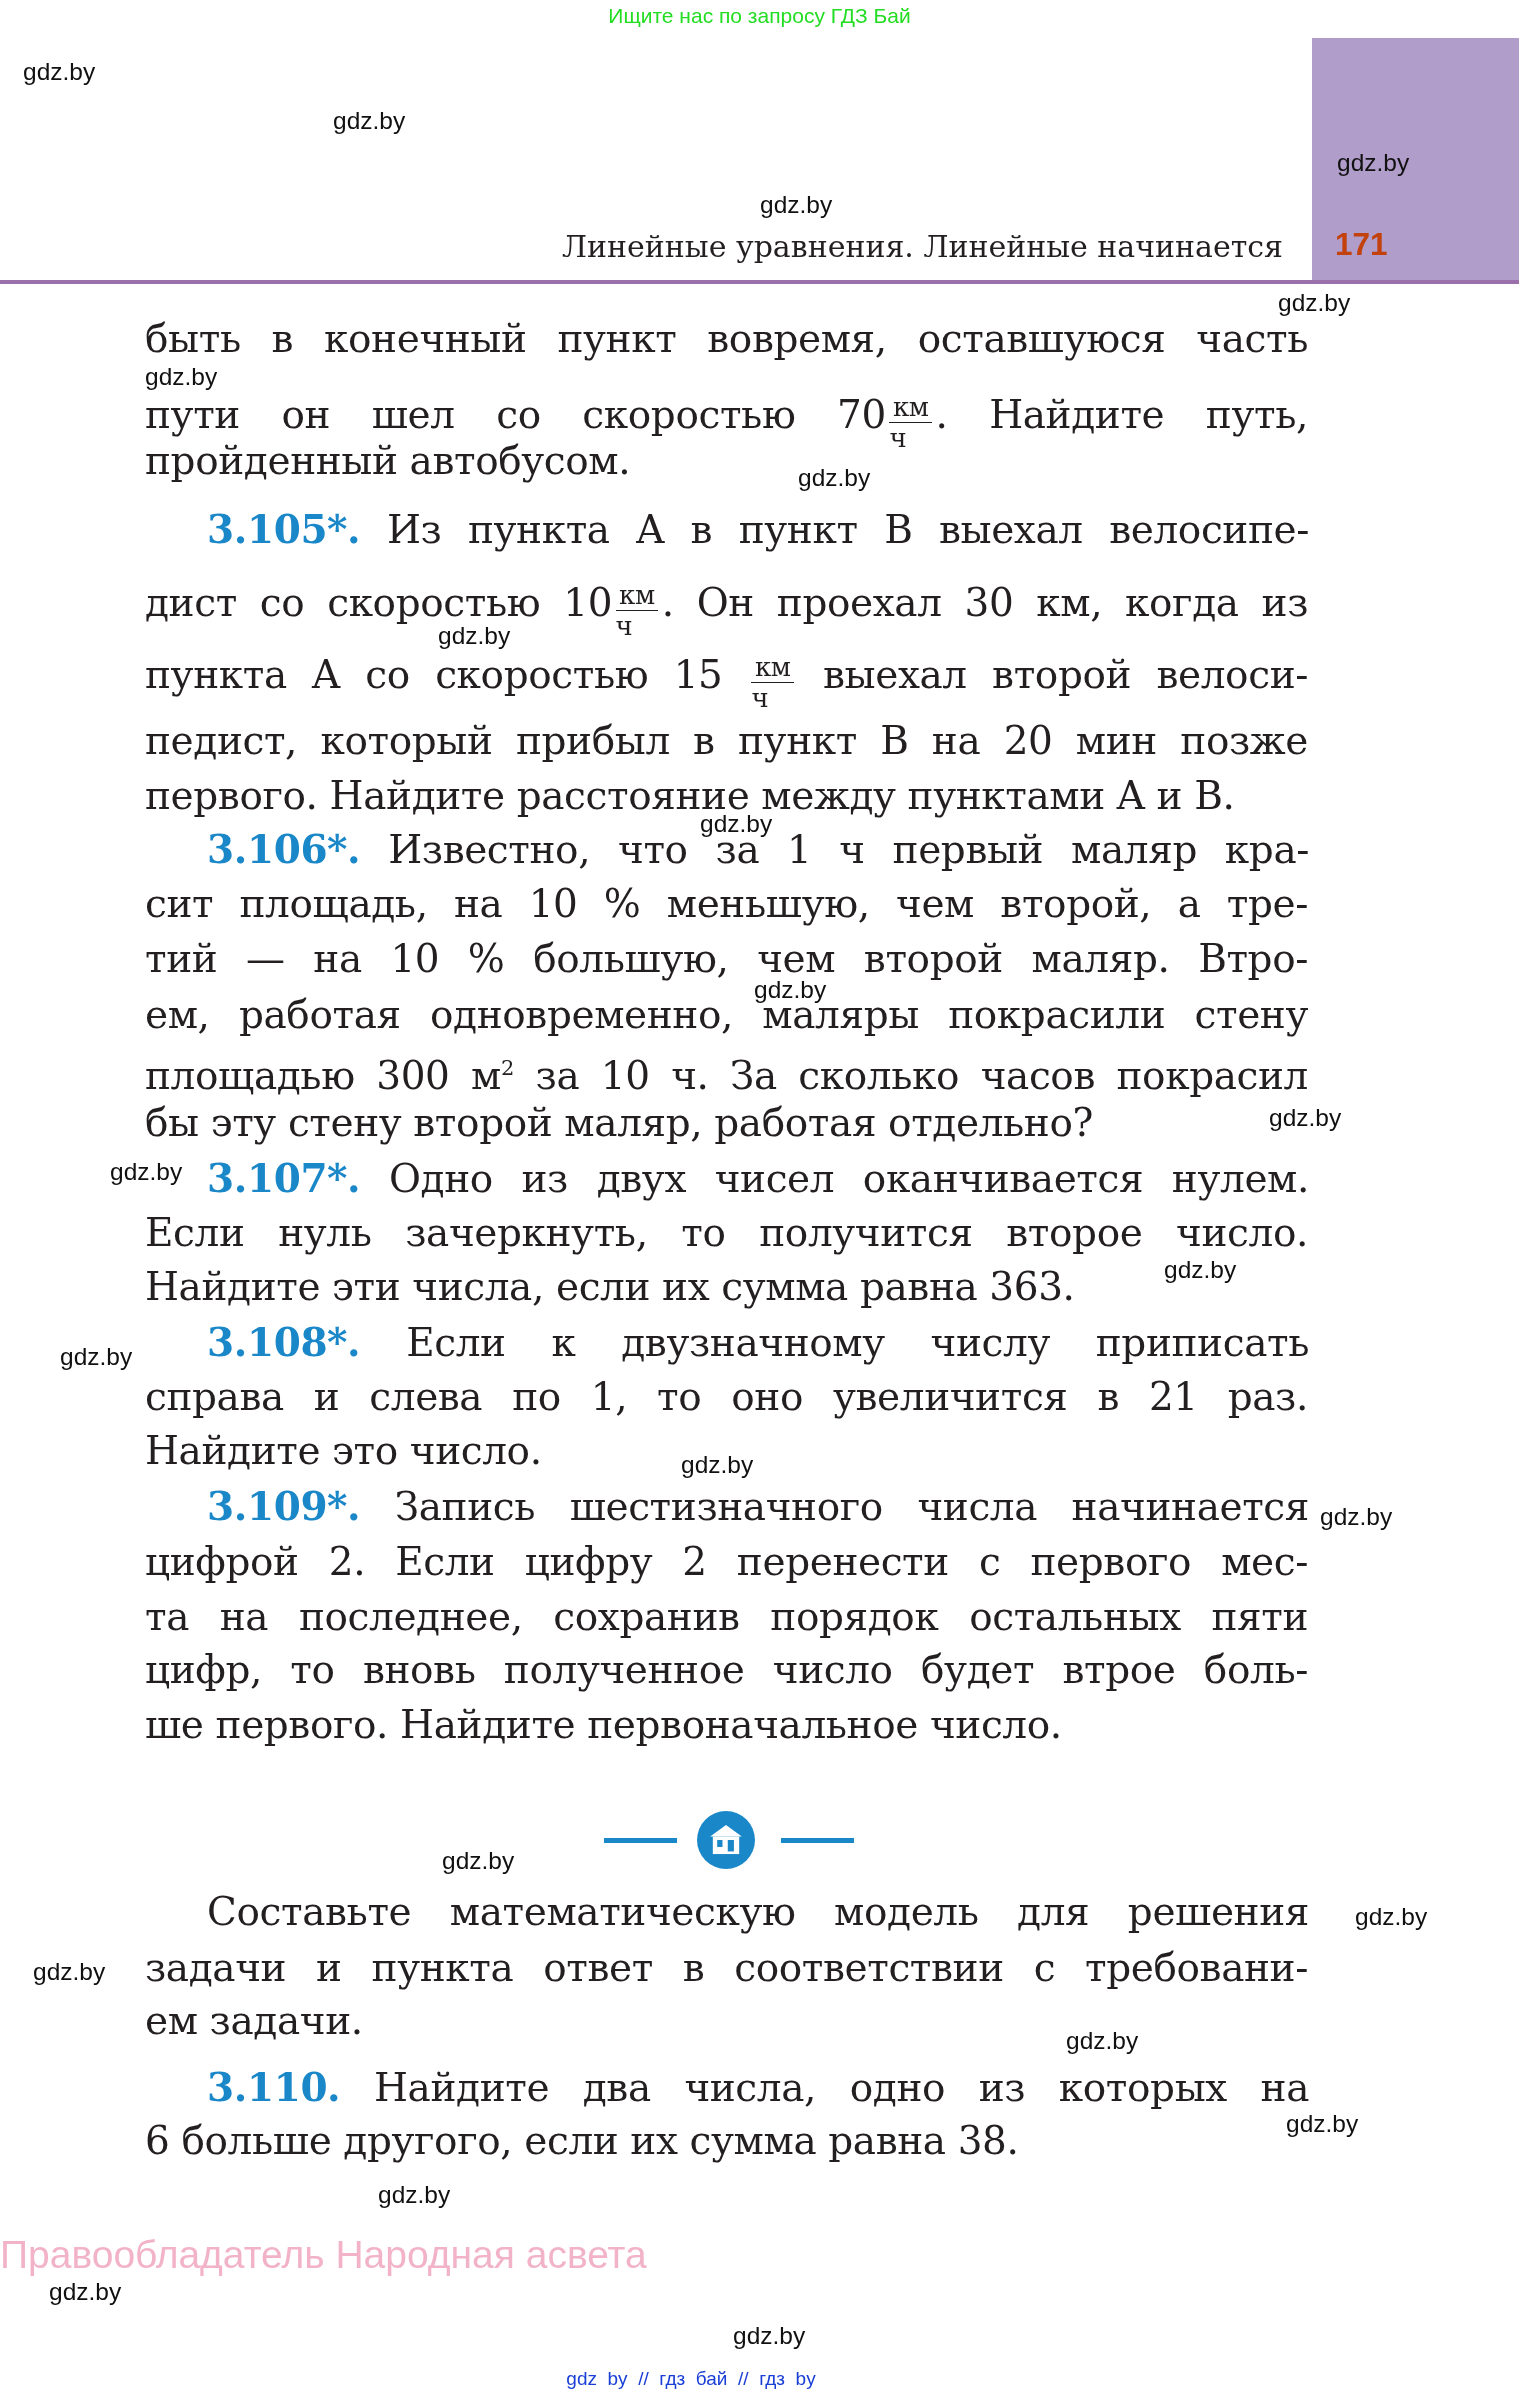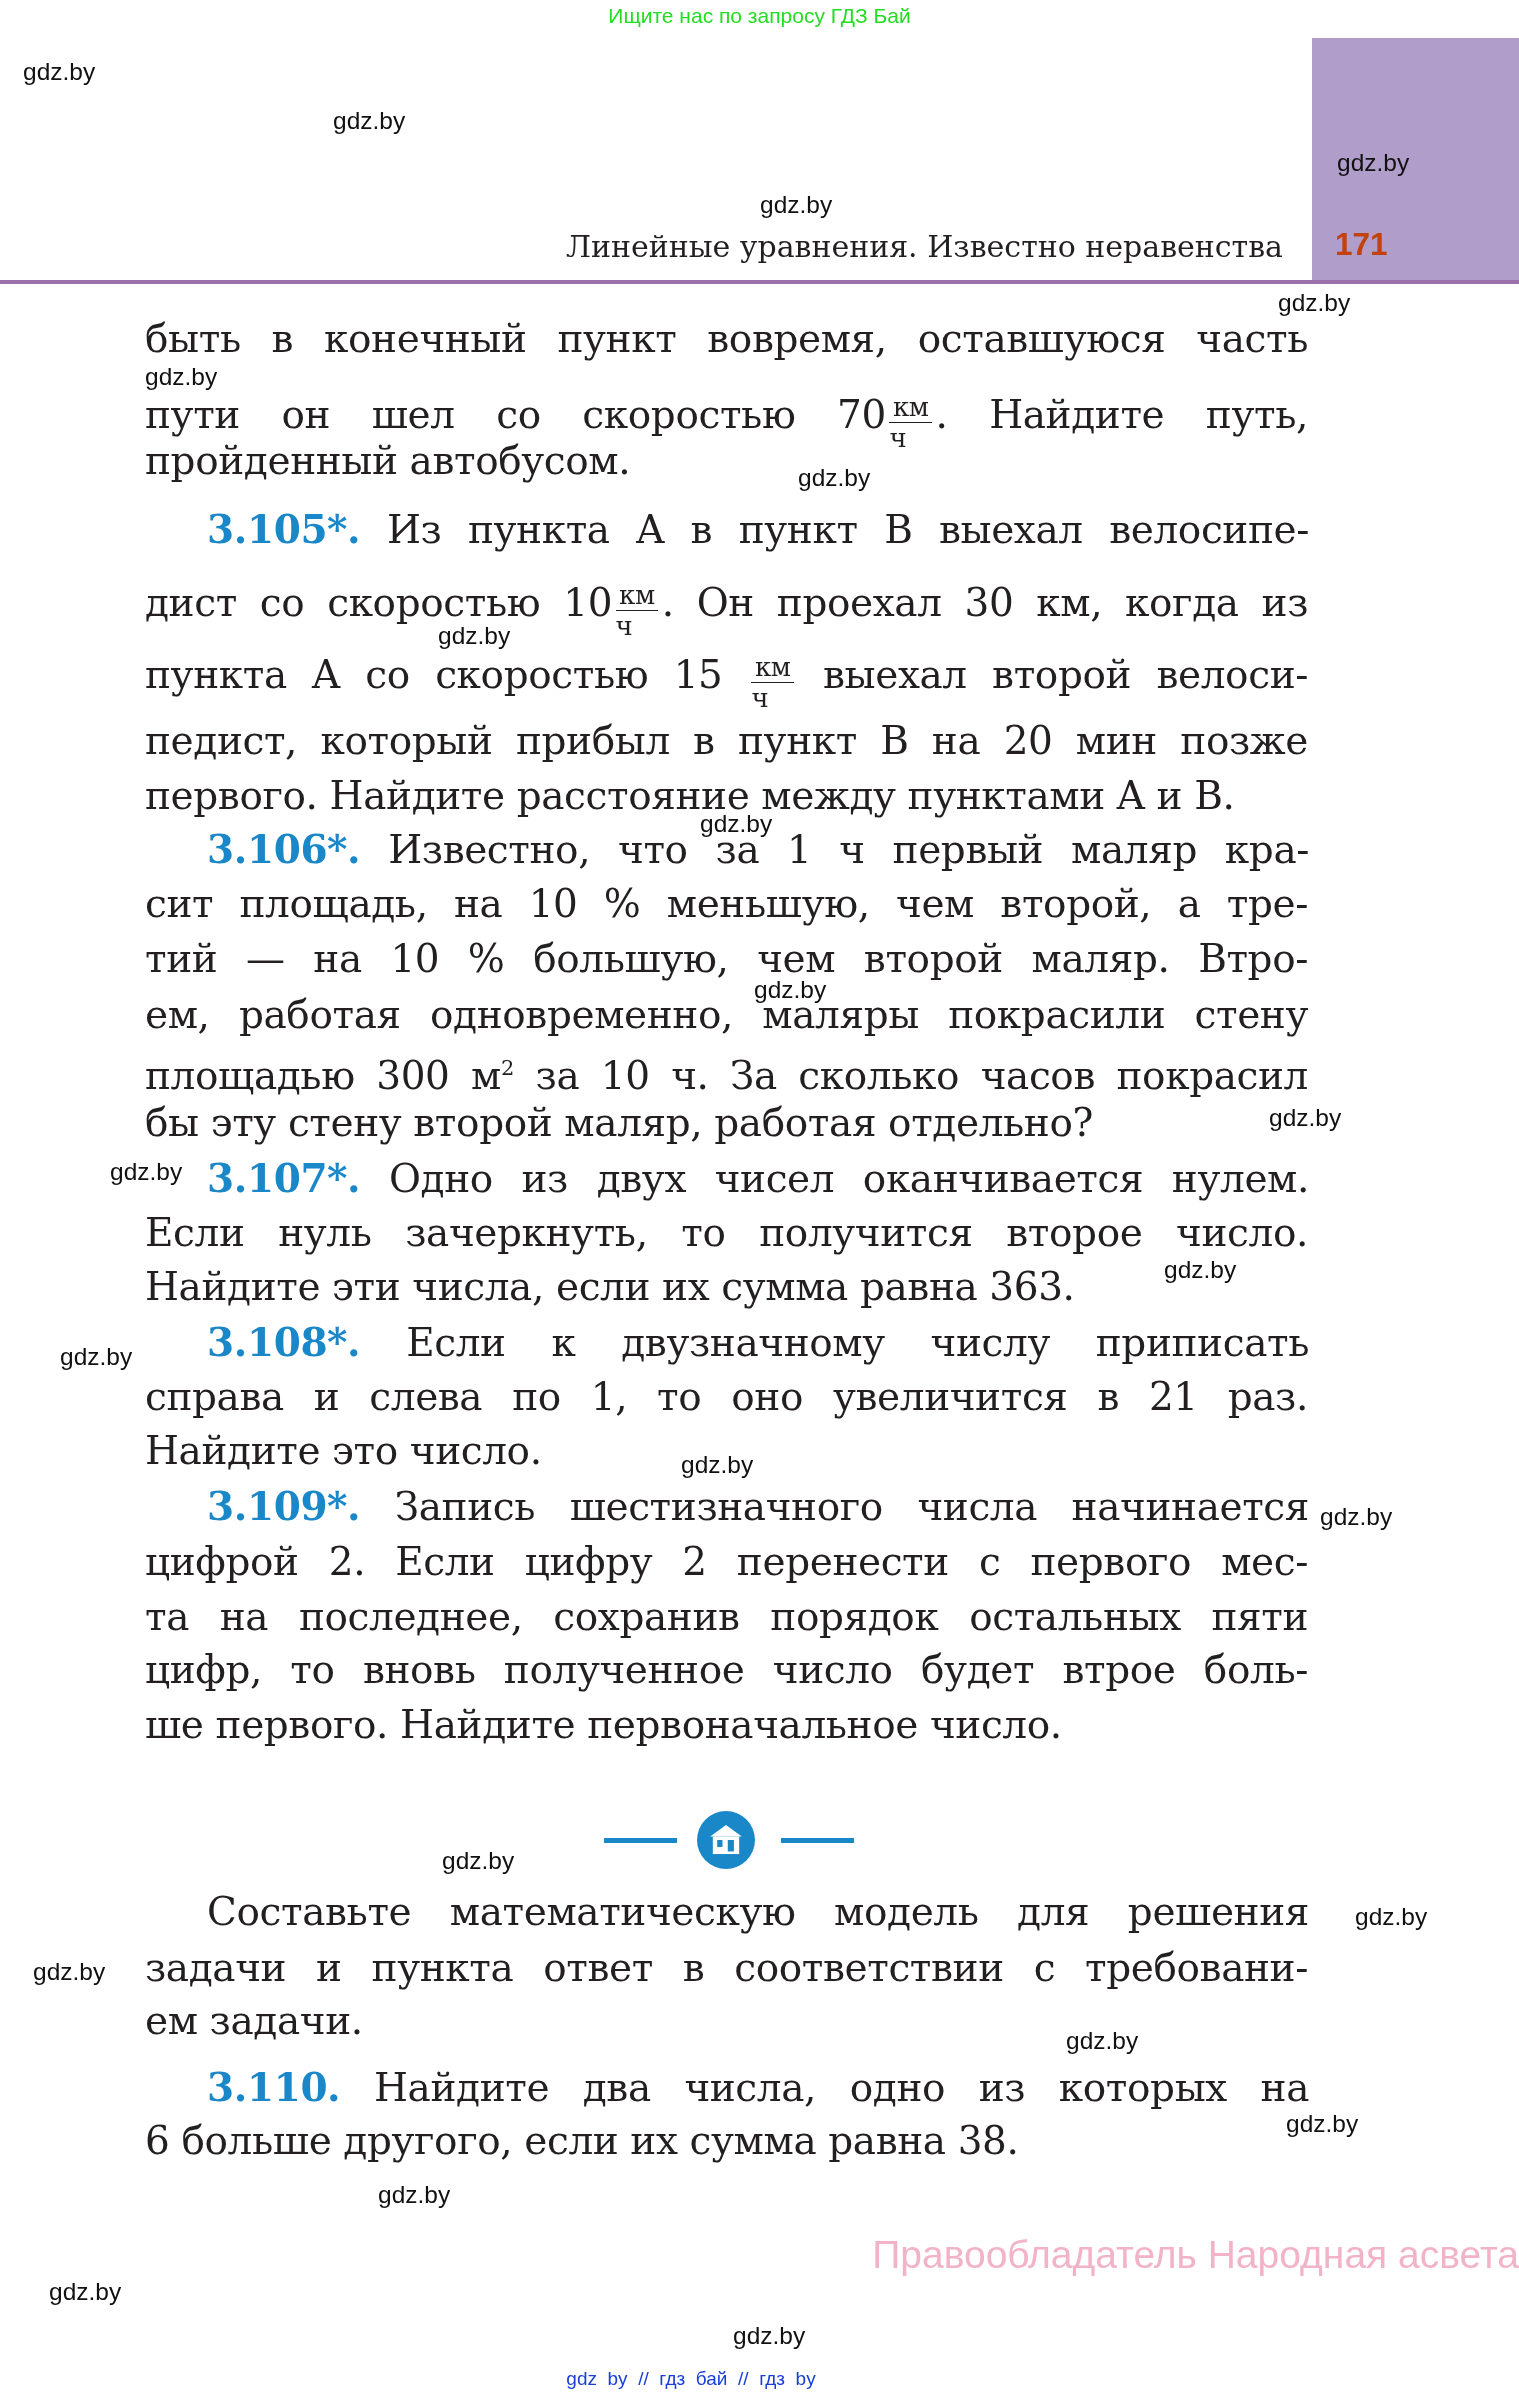--- a/index.html
+++ b/index.html
@@ -16,31 +16,31 @@
           text-align:justify; text-align-last:justify; letter-spacing:-0.4px; }
   .line.last { text-align-last:left; }
   .line.ind { left:207px; width:1102px; }
   .num { color:#1a87c8; font-weight:bold; }
   .frac { display:inline-block; vertical-align:middle; text-align:center; font-size:26px; line-height:30px; margin:0 3.5px; position:relative; top:5.3px; }
   .frac .n { display:block; border-bottom:1.8px solid #231f20; padding:0 3.5px; }
   .frac .d { display:block; }
   sup { font-size:21px; }
   .divider-line { position:absolute; top:1838px; height:5.3px; background:#1a87c8; }
   .home-icon { position:absolute; left:697px; top:1811px; width:58px; height:58px; border-radius:50%; background:#1a87c8; }
-  .copyright { position:absolute; left:0; width:1519px; top:2233px; text-align:right; font-family:"Liberation Sans", sans-serif; font-size:39px; color:#f2b3c9; }
+  .copyright { position:absolute; left:0; width:1519px; top:2233px; text-align:left; font-family:"Liberation Sans", sans-serif; font-size:39px; color:#f2b3c9; }
   .footer { position:absolute; left:0; width:1382px; top:2368px; text-align:center; font-family:"Liberation Sans", sans-serif; font-size:19px; color:#1a3fd6; word-spacing:5.3px; }
 </style>
 </head>
 <body>
 
 <div class="top-banner">Ищите нас по запросу ГДЗ Бай</div>
 
 <div class="tab"></div>
 <div class="page-num">171</div>
-<div class="running-title">Линейные уравнения. Известно неравенства</div>
+<div class="running-title">Линейные уравнения. Линейные начинается</div>
 <div class="rule"></div>
 
 <div class="wm" style="left:23px;top:60px">gdz.by</div>
 <div class="wm" style="left:333px;top:109px">gdz.by</div>
 <div class="wm" style="left:1337px;top:151px">gdz.by</div>
 <div class="wm" style="left:760px;top:193px">gdz.by</div>
 <div class="wm" style="left:1278px;top:291px">gdz.by</div>
 <div class="wm" style="left:145px;top:365px">gdz.by</div>
 <div class="wm" style="left:798px;top:466px">gdz.by</div>
 <div class="wm" style="left:438px;top:624px">gdz.by</div>

